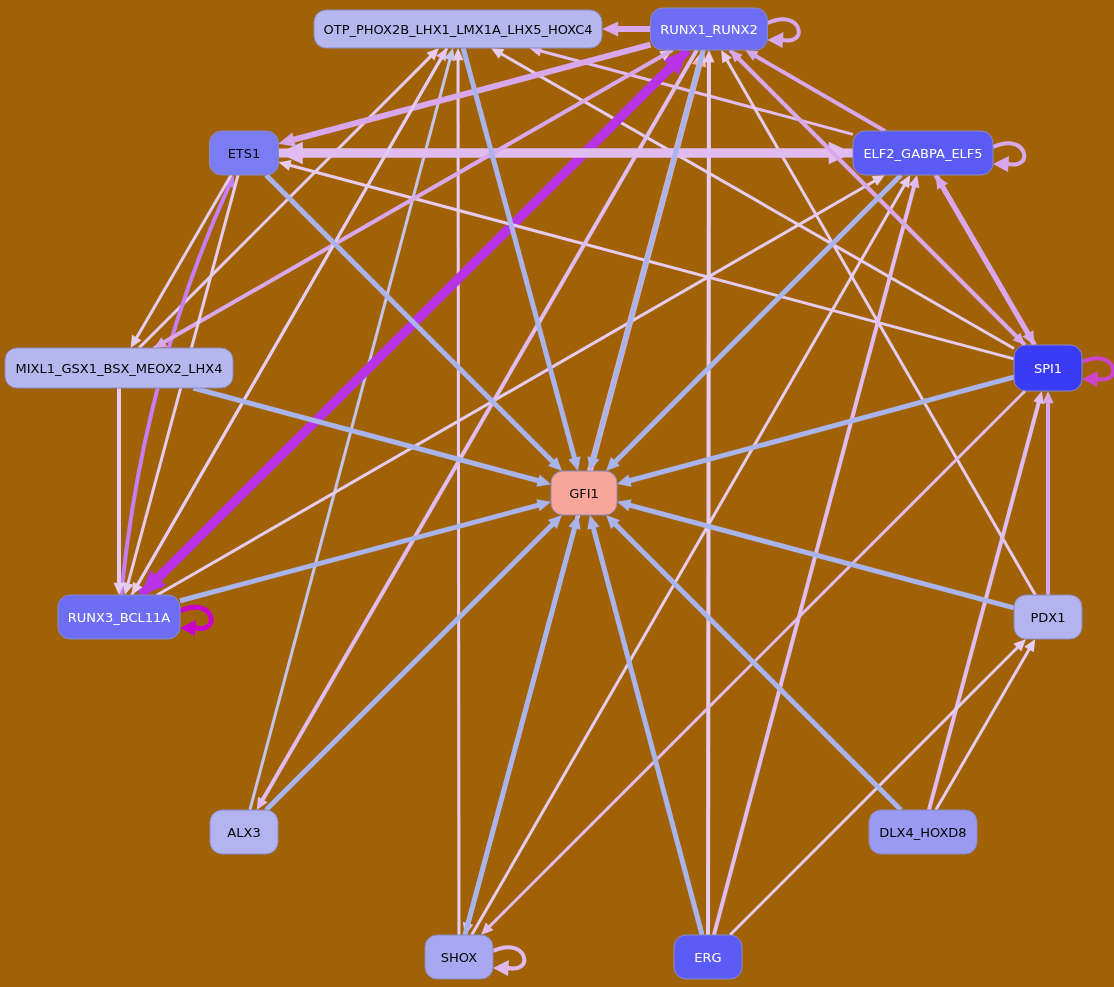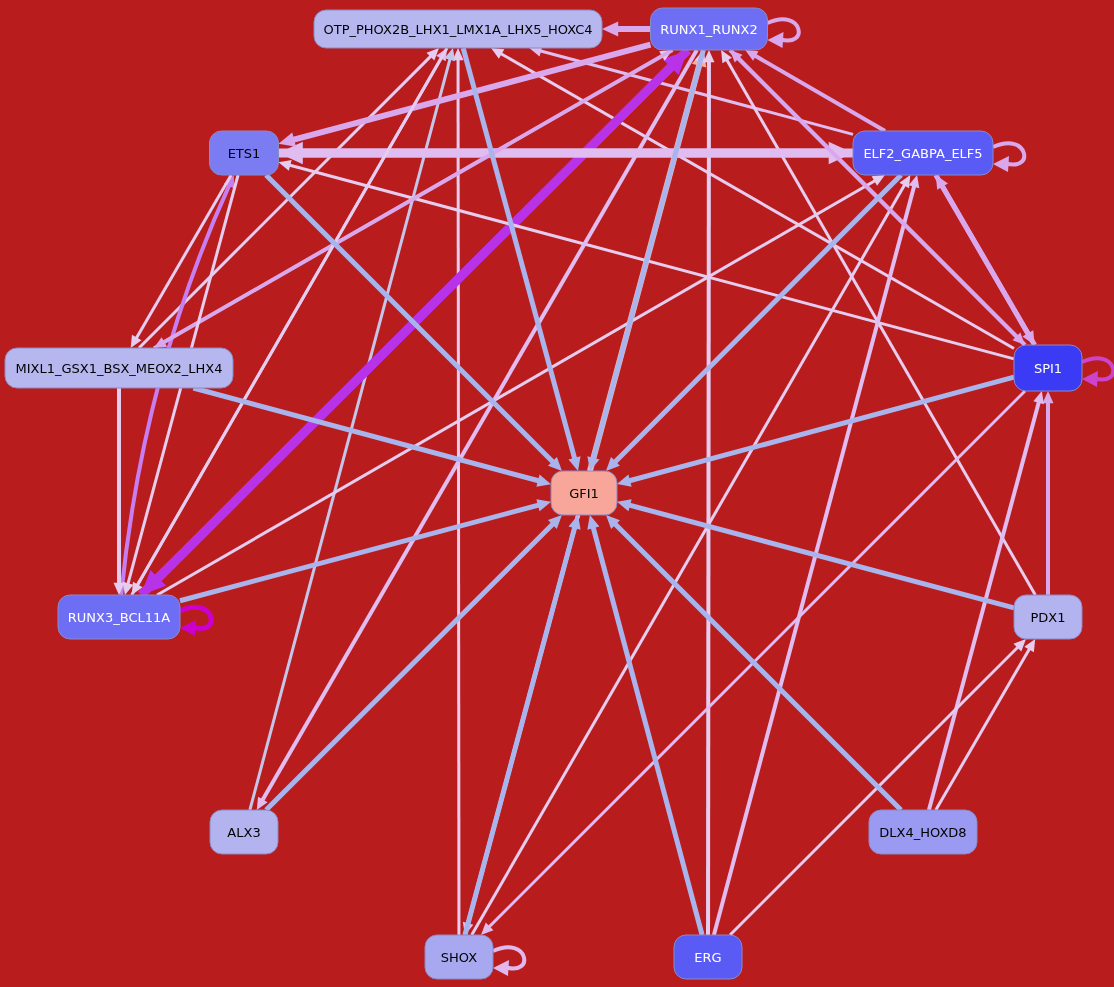--- a/index.html
+++ b/index.html
@@ -3,21 +3,21 @@
 <meta charset="utf-8">
 <style>
   html, body {
     margin: 0; padding: 0;
     background: #ffffff;
   }
   #canvas {
     position: relative;
     width: 1114px;
     height: 987px;
-    background: #b91c1c;
+    background: #a16207;
     font-family: "DejaVu Sans", sans-serif;
     overflow: hidden;
   }
   svg#graph { position: absolute; top: 0; left: 0; width: 1114px; height: 987px; }
   .node-rect { stroke: #8a8ac4; stroke-width: 1; }
   .node-label {
     font-family: "DejaVu Sans", sans-serif;
     font-size: 13px;
     text-anchor: middle;
     dominant-baseline: middle;

